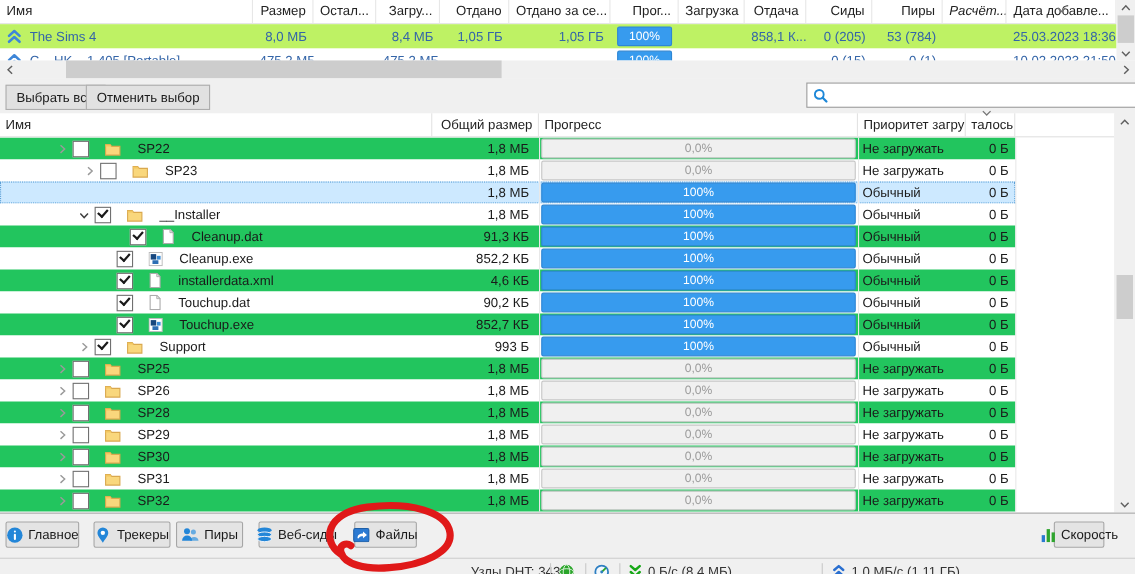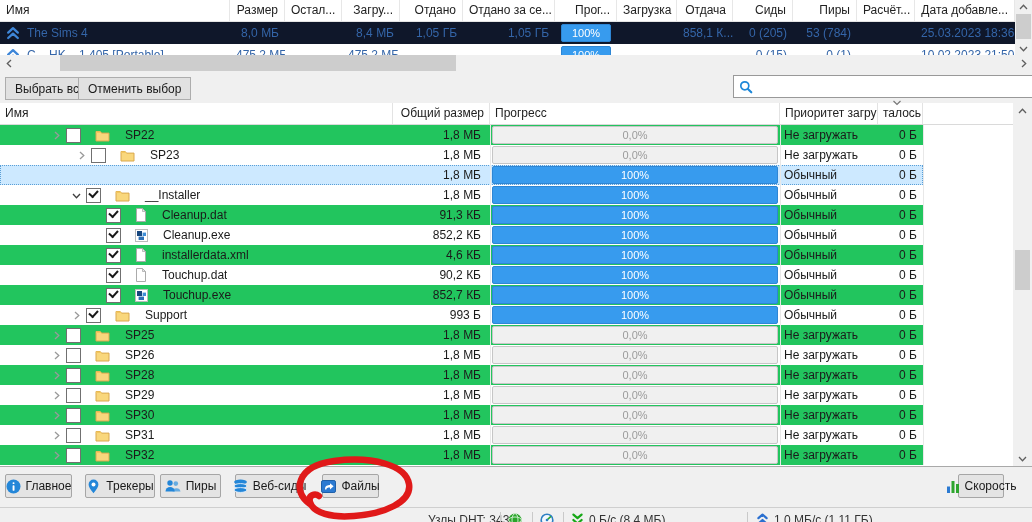--- a/index.html
+++ b/index.html
@@ -7,21 +7,21 @@
        font-family:"Liberation Sans","DejaVu Sans",sans-serif;font-size:12px;color:#1a1a1a}
   .ic{display:inline-flex;align-items:center;justify-content:center;flex:none}
 
   
   #torrent-pane{position:absolute;left:0;top:0;width:1032px;height:71px;background:#fff}
   #torrent-header{position:absolute;left:0;top:0;width:1015px;height:22px;display:flex;background:#fff;border-bottom:1px solid #e4e4e4;box-sizing:border-box}
   .th{box-sizing:border-box;border-right:1px solid #e7e7e7;padding:0 6px;line-height:20px;white-space:nowrap;overflow:hidden;position:relative;color:#222}
   .th.r{text-align:right}
   #torrent-rows{position:absolute;left:0;top:22px;width:1015px}
   .trow{display:flex;height:22px;line-height:22px;color:#3465a8;background:#fff}
-  .trow.sel{background:#0f172a}
+  .trow.sel{background:#bef264}
   .tc{box-sizing:border-box;padding:0 6px;white-space:nowrap;overflow:hidden}
   .tc.r{text-align:right}
   .tc.name{display:flex;align-items:center;gap:7px}
   .pb-mini{margin:2px 0;height:18px;background:#379bee;border:1px solid #2e86d4;border-radius:2px;color:#fff;text-align:center;line-height:16px;font-size:11px;box-sizing:border-box}
   .clipwrap{height:11px;overflow:hidden}
   .sortmark{position:absolute;top:-2px;left:50%;margin-left:-5px;color:#777}
 
   
   #t-vscroll{position:absolute;right:0;top:0;width:17px;height:55px;background:#f0f0f0}
   #t-vscroll .sb-btn{position:absolute;left:0;width:17px;height:13px;display:flex;align-items:center;justify-content:center}
@@ -94,21 +94,21 @@
       <div class="th r" style="width: 55px;">Размер</div>
       <div class="th r" style="width: 57px;">Остал...</div>
       <div class="th r" style="width: 58px;">Загру...</div>
       <div class="th r" style="width: 63px;">Отдано</div>
       <div class="th r" style="width: 92px;">Отдано за се...</div>
       <div class="th r" style="width: 62px;">Прог...</div>
       <div class="th r" style="width: 60px;">Загрузка</div>
       <div class="th r" style="width: 56px;">Отдача</div>
       <div class="th r" style="width: 60px;">Сиды</div>
       <div class="th r" style="width: 64px;">Пиры</div>
-      <div class="th r" style="width: 58px;">Расчёт...</div>
+      <div class="th r" style="width: 58px; font-style: italic;">Расчёт...</div>
       <div class="th r" style="width: 100px;">Дата добавле...<span class="sortmark"><svg width="10" height="6" viewBox="0 0 10 6">
             <path d="M1.5 1 L5 4.5 L8.5 1" fill="none" stroke="#777" stroke-width="1.2"></path>
           </svg></span></div>
     </div>
   <div id="torrent-rows">
       <div class="trow sel">
         <div class="tc name" style="width: 230px;">
           <span class="ic">
             <svg width="14" height="14" viewBox="0 0 14 14">
               <path d="M2.2 6.6 L7 2.2 L11.8 6.6" fill="none" stroke="#3e86d8" stroke-width="2.3" stroke-linecap="round" stroke-linejoin="round"></path>
@@ -288,21 +288,21 @@
         <span class="flabel">__Installer</span>
       </div>
       <div class="fc fc-size">1,8 МБ</div>
       <div class="fc fc-bar">
         <div class="pb full">100%</div>
       </div>
       <div class="fc fc-pri">Обычный</div>
       <div class="fc fc-rem">0 Б</div>
     </div>
     <div class="frow alt">
-      <div class="fc fc-name" style="padding-left: 86px;">
+      <div class="fc fc-name" style="padding-left: 86px; margin-left: 12px;">
         <span class="exp"></span>
         <span class="cb">
           <i class="chk"></i>
         </span>
         <span class="ic fic">
           <svg width="12" height="14" viewBox="0 0 12 14">
             <path d="M1.5 .5 h6 l3 3 v10 h-9 z" fill="#fff" stroke="#ababab"></path>
             <path d="M7.5 .5 l3 3 h-3 z" fill="#e8e8e8" stroke="#ababab" stroke-width=".8"></path>
           </svg>
         </span>

